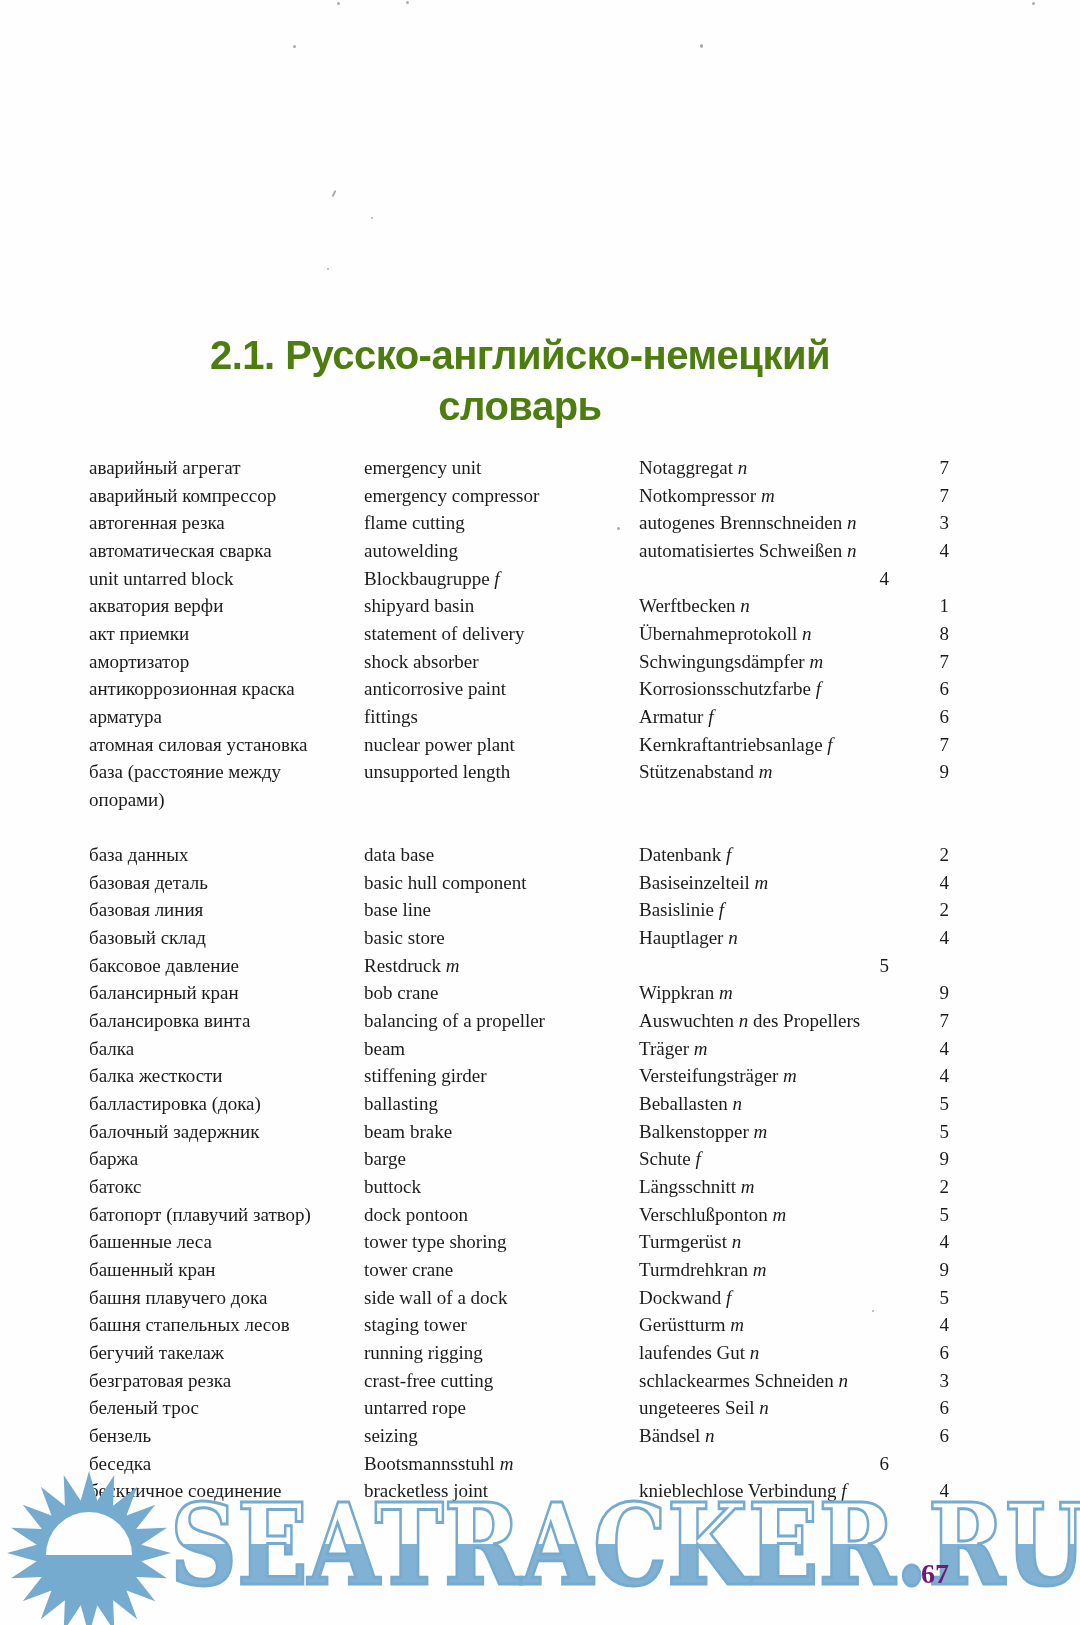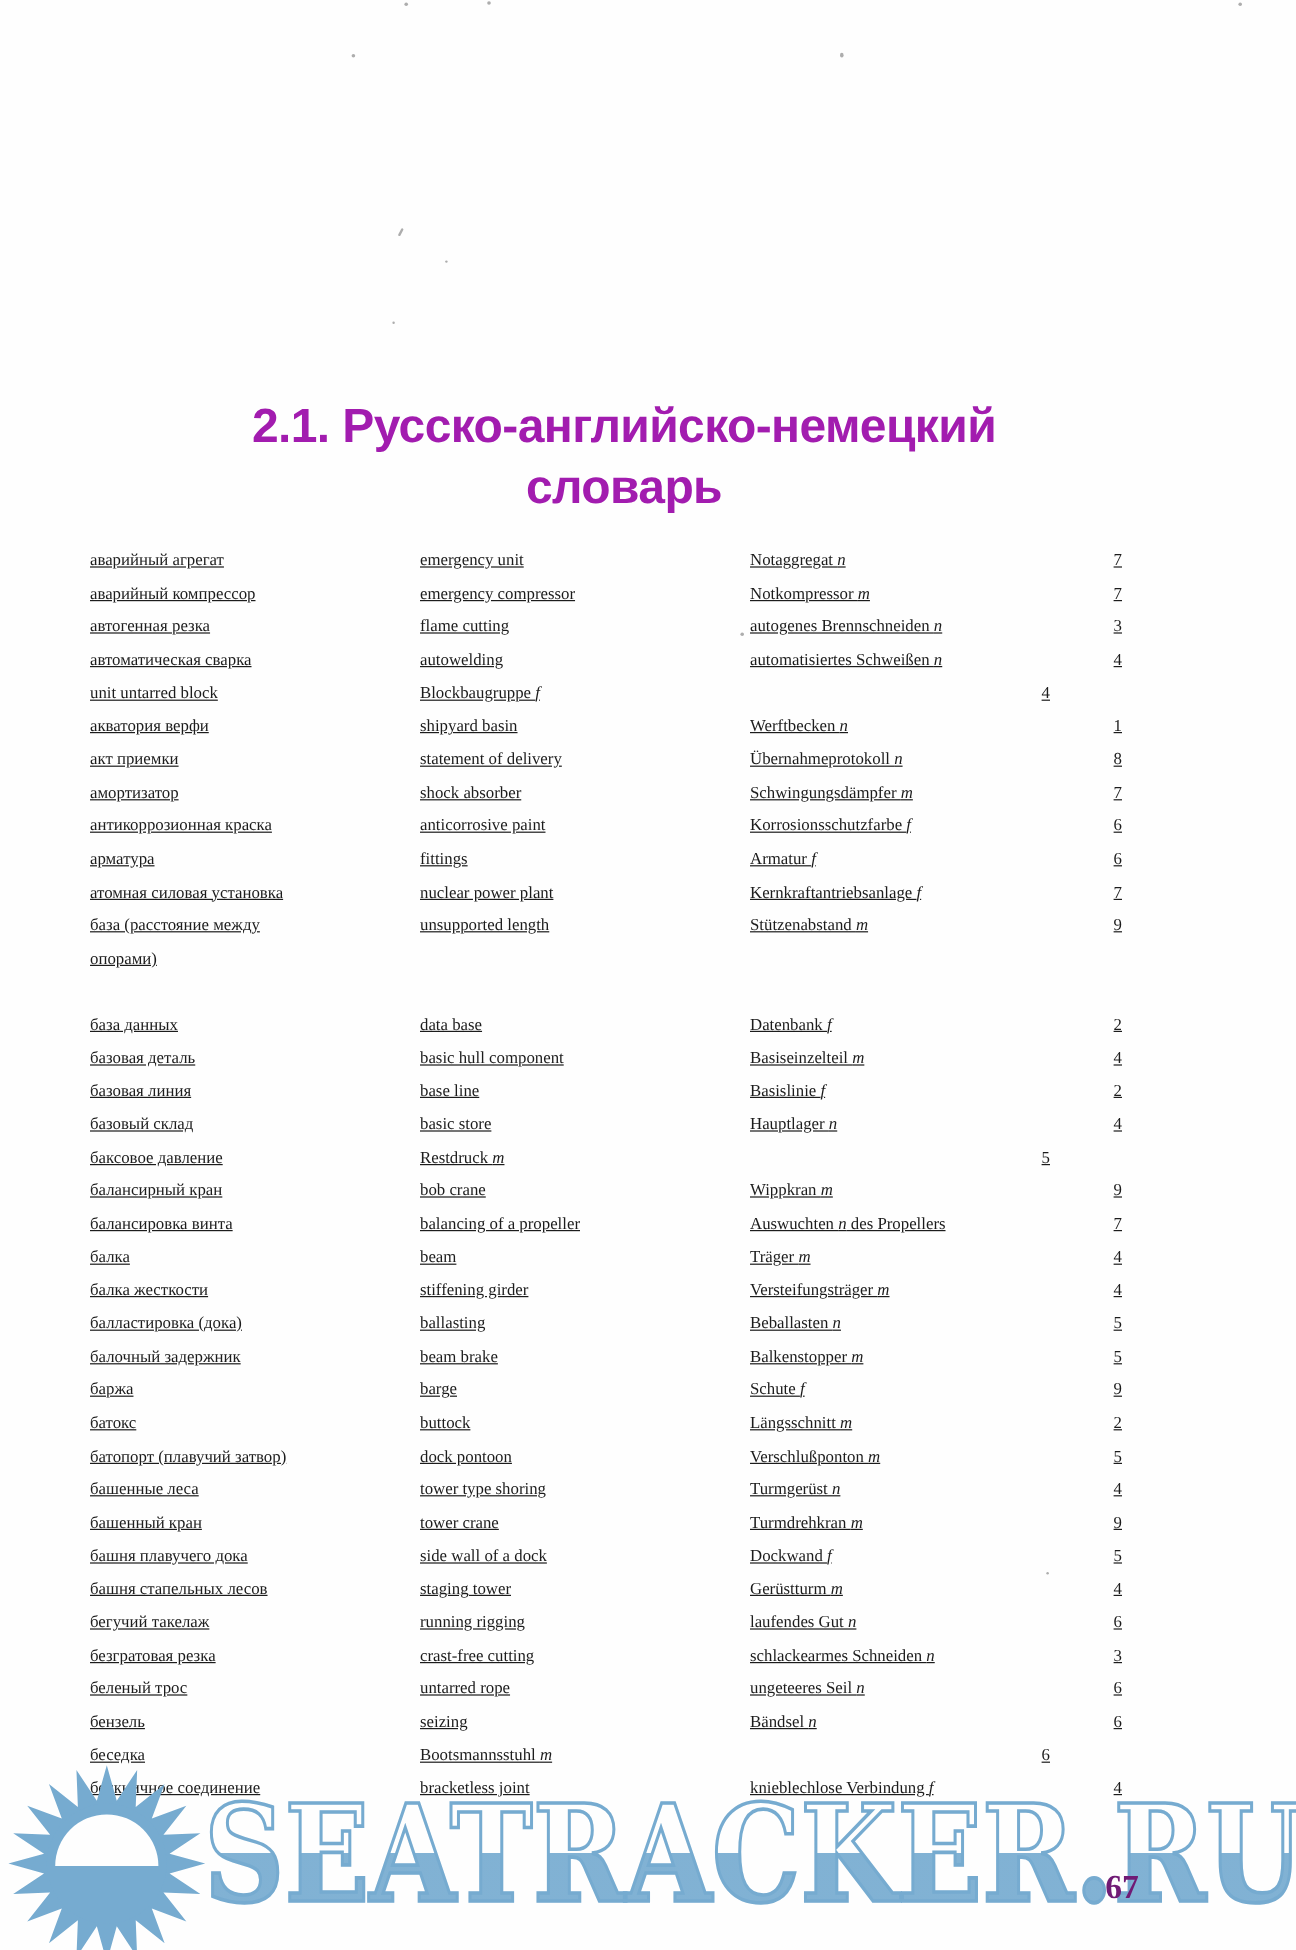--- a/index.html
+++ b/index.html
@@ -9,27 +9,26 @@
     background:#fefefe;
     overflow:hidden;
     font-family:"Liberation Serif", serif;
     color:#1c1c1c;
   }
   .title{
     position:absolute;left:60px;top:330px;width:920px;
     text-align:center;
     font-family:"Liberation Sans", sans-serif;
     font-weight:bold;font-size:40px;line-height:51px;
-    color:#a21caf;letter-spacing:-0.5px;
+    color:#4d7c0f;letter-spacing:-0.5px;
   }
   .dict{
-    position:absolute;left:75px;top:454px;width:860px;
-    font-size:14px;line-height:27.65px;
+    position:absolute;left:89px;top:454px;width:860px;
+    font-size:19px;line-height:27.65px;
     z-index:1;
-    text-decoration:underline;
   }
   .dict-row{
     display:grid;
     grid-template-columns:275px 275px 250px 60px;
     align-items:baseline;
   }
   .dict-row > div{white-space:nowrap;}
   .cell-ref{text-align:right;}
   .cell-de i, .cell-en i{font-style:italic;}
   .spacer-row{height:27.65px;}

